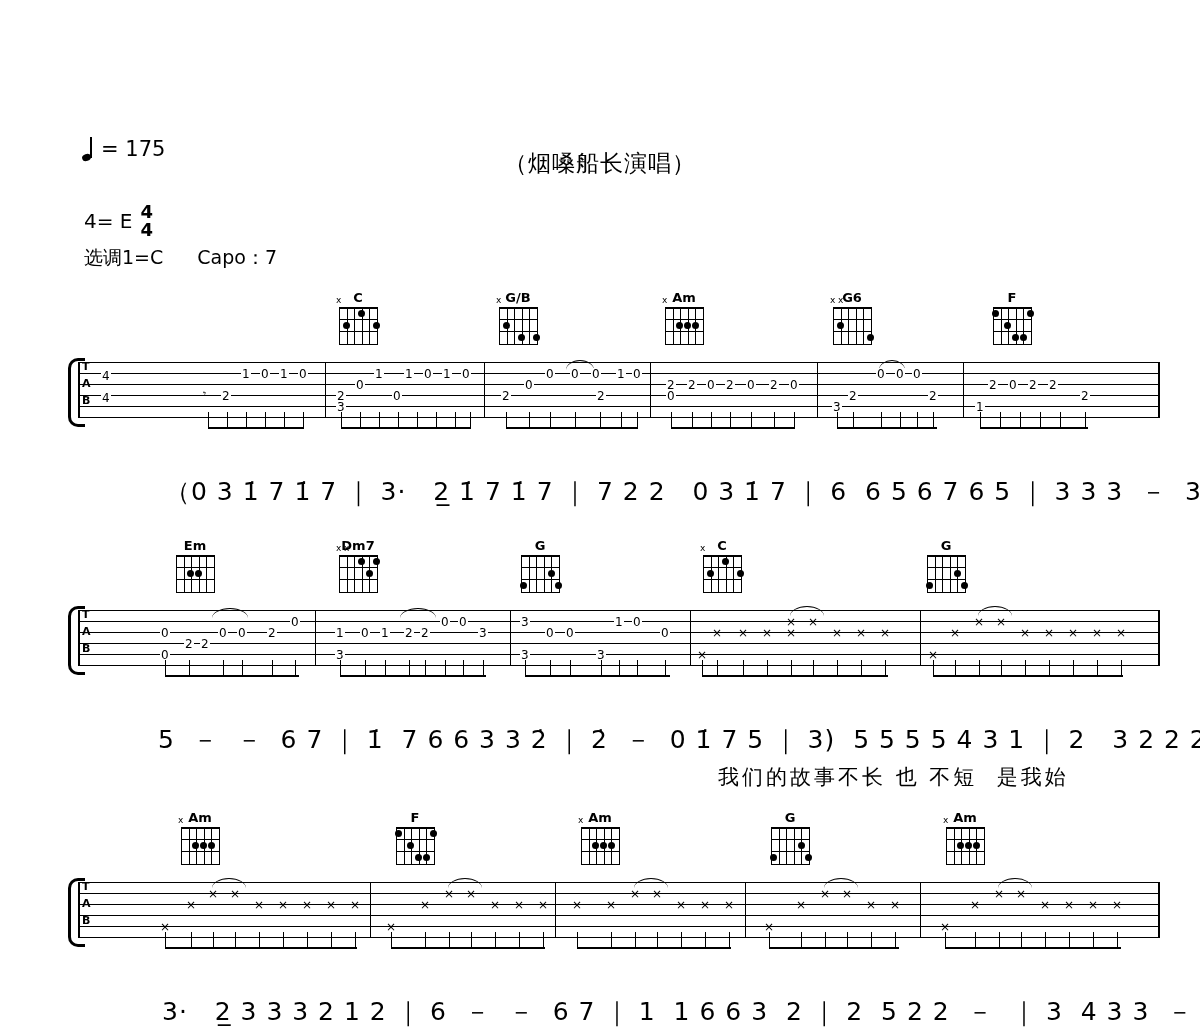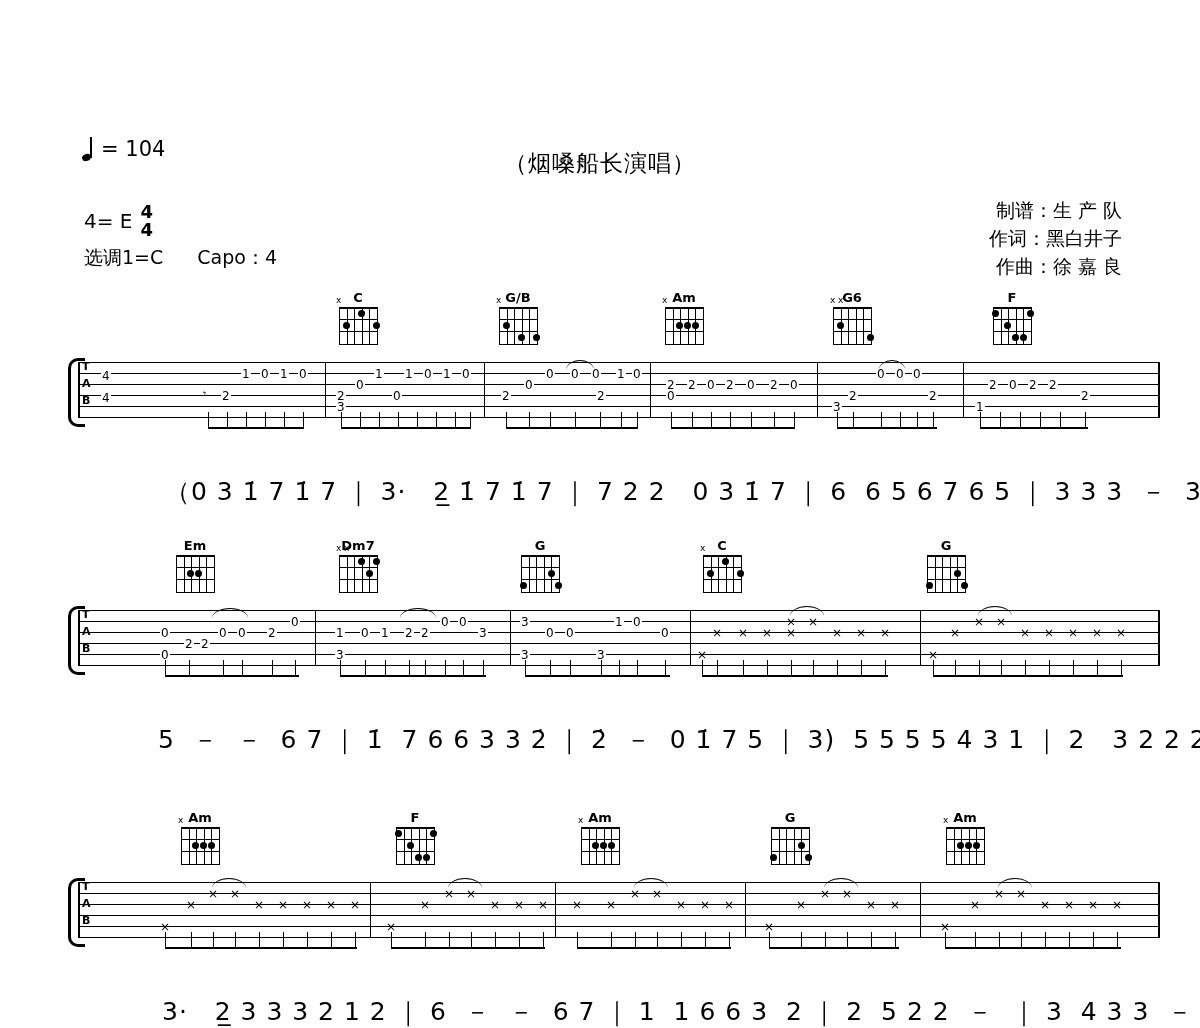--- a/index.html
+++ b/index.html
@@ -155,41 +155,36 @@
 
 <div class="sheet">
 
   <div class="subtitle">（烟嗓船长演唱）</div>
 
   <div class="tempo">
     <span class="note">
       <span class="head"></span>
         <span class="stem"></span>
     </span>
-    <span>= 104</span>
+    <span>= 175</span>
   </div>
 
   <div class="keysig">
     <span>4= E</span>
     <span class="timesig">
       <span class="num2">4</span>
       <span class="den">4</span>
     </span>
   </div>
 
   <div class="capo">
     <span>选调1=C</span>
-    <span>Capo：4</span>
+    <span>Capo：7</span>
   </div>
 
-  <div class="credits">
-    <div class="row">制谱：生 产 队</div>
-    <div class="row">作词：黑白井子</div>
-    <div class="row">作曲：徐 嘉 良</div>
-  </div>
 
   <div class="system sys1">
 
     <div class="chords">
 
       <div class="chord" style="left:335px;">
         <div class="cname">C</div>
         <div class="grid">
           <div class="nut"></div>
           <div class="str" style="left:4px;"></div>
@@ -632,20 +627,21 @@
       <div class="stem" style="left:1001px;top:58px;height:16px;"></div>
       <div class="stem" style="left:1025px;top:58px;height:16px;"></div>
       <div class="stem" style="left:1049px;top:58px;height:16px;"></div>
       <div class="stem" style="left:1073px;top:58px;height:16px;"></div>
       <div class="stem" style="left:1097px;top:58px;height:16px;"></div>
       <div class="stem" style="left:1121px;top:58px;height:16px;"></div>
       <div class="beam" style="left:933px;top:73px;width:190px;"></div>
     </div>
 
     <div class="jianpu" style="top:185px;left:158px;">5  －  －  6 7 ｜ 1̇  7 6 6 3 3 2̇ ｜ 2̇  －  0 1̇ 7 5 ｜ 3)  5 5 5 5 4 3 1 ｜ 2   3 2 2 2 3 4 ｜</div>
+    <div class="lyrics" style="top:225px;left:718px;">我们的故事不长 也 不短  是我始</div>
   </div>
 
   <div class="system sys3">
 
     <div class="chords">
       <div class="chord" style="left:177px;">
         <div class="cname">Am</div>
         <div class="grid">
           <div class="nut"></div>
           <div class="str" style="left:4px;"></div>

